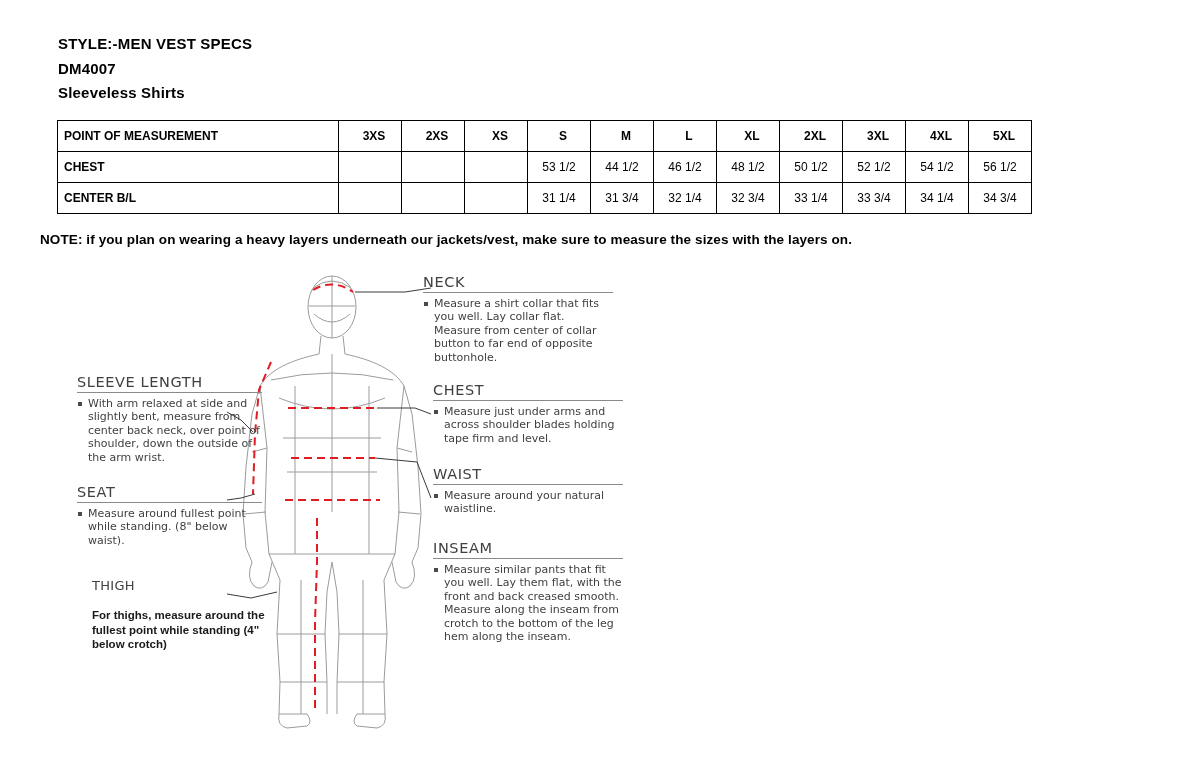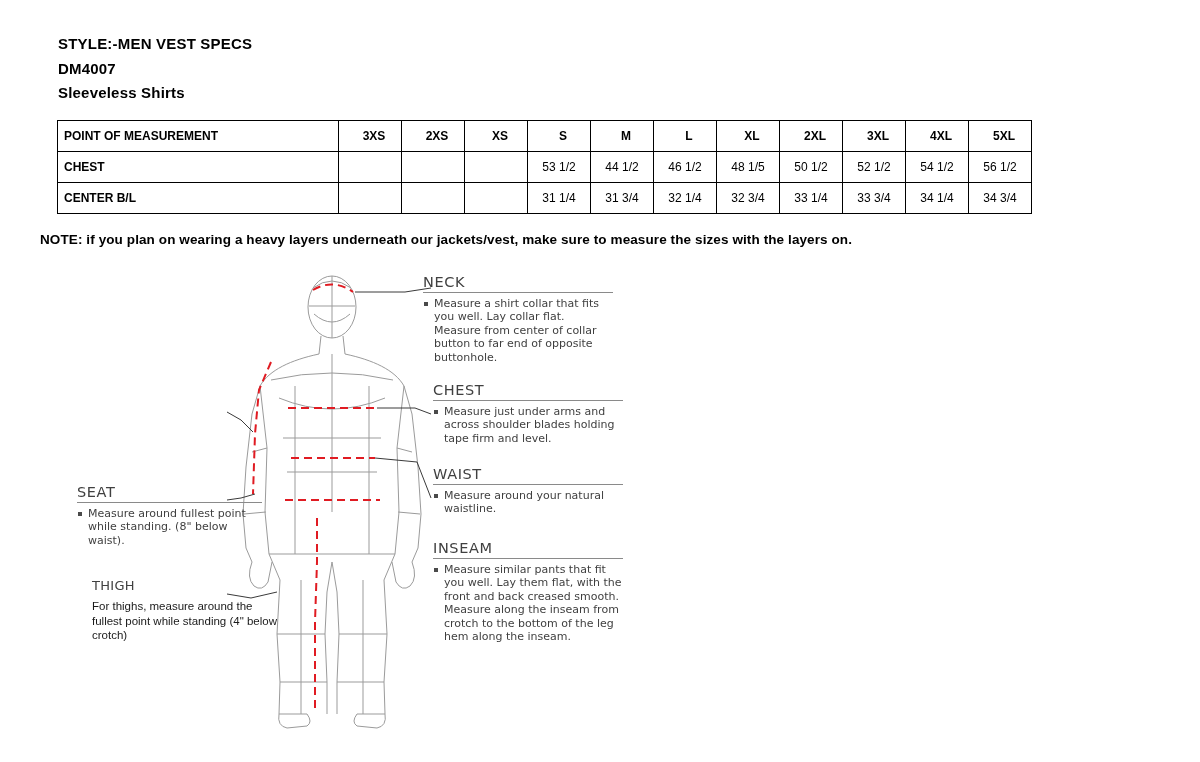--- a/index.html
+++ b/index.html
@@ -149,21 +149,21 @@
     </thead>
     <tbody>
       <tr>
         <td class="rowlabel">CHEST</td>
         <td class="val"></td>
         <td class="val"></td>
         <td class="val"></td>
         <td class="val">53 1/2</td>
         <td class="val">44 1/2</td>
         <td class="val">46 1/2</td>
-        <td class="val">48 1/5</td>
+        <td class="val">48 1/2</td>
         <td class="val">50 1/2</td>
         <td class="val">52 1/2</td>
         <td class="val">54 1/2</td>
         <td class="val">56 1/2</td>
       </tr>
       <tr>
         <td class="rowlabel">CENTER B/L</td>
         <td class="val"></td>
         <td class="val"></td>
         <td class="val"></td>
@@ -249,20 +249,25 @@
     </svg>
 
     
     <div class="callout" style="left:368px; top:12px; width:190px;">
       <div class="c-title">NECK</div>
       <div class="c-rule"></div>
       <div class="c-body bulleted">Measure a shirt collar that fits you well. Lay collar flat. Measure from center of collar button to far end of opposite buttonhole.</div>
     </div>
 
     
+    <div class="callout" style="left:22px; top:112px; width:185px;">
+      <div class="c-title">SLEEVE LENGTH</div>
+      <div class="c-rule"></div>
+      <div class="c-body bulleted">With arm relaxed at side and slightly bent, measure from center back neck, over point of shoulder, down the outside of the arm wrist.</div>
+    </div>
 
     
     <div class="callout" style="left:378px; top:120px; width:190px;">
       <div class="c-title">CHEST</div>
       <div class="c-rule"></div>
       <div class="c-body bulleted">Measure just under arms and across shoulder blades holding tape firm and level.</div>
     </div>
 
     
     <div class="callout" style="left:378px; top:204px; width:190px;">
@@ -281,17 +286,17 @@
     
     <div class="callout" style="left:378px; top:278px; width:190px;">
       <div class="c-title">INSEAM</div>
       <div class="c-rule"></div>
       <div class="c-body bulleted">Measure similar pants that fit you well. Lay them flat, with the front and back creased smooth. Measure along the inseam from crotch to the bottom of the leg hem along the inseam.</div>
     </div>
 
     
     <div class="callout plain" style="left:37px; top:316px; width:190px;">
       <div class="c-title">THIGH</div>
-      <div class="c-body" style="margin-top:4px;">For thighs, measure around the fullest point while standing (4" below crotch)</div>
+      <div class="c-body" style="margin-top:13px;font-weight:bold;">For thighs, measure around the fullest point while standing (4" below crotch)</div>
     </div>
 
   </div>
 </div>
 
 </body></html>

